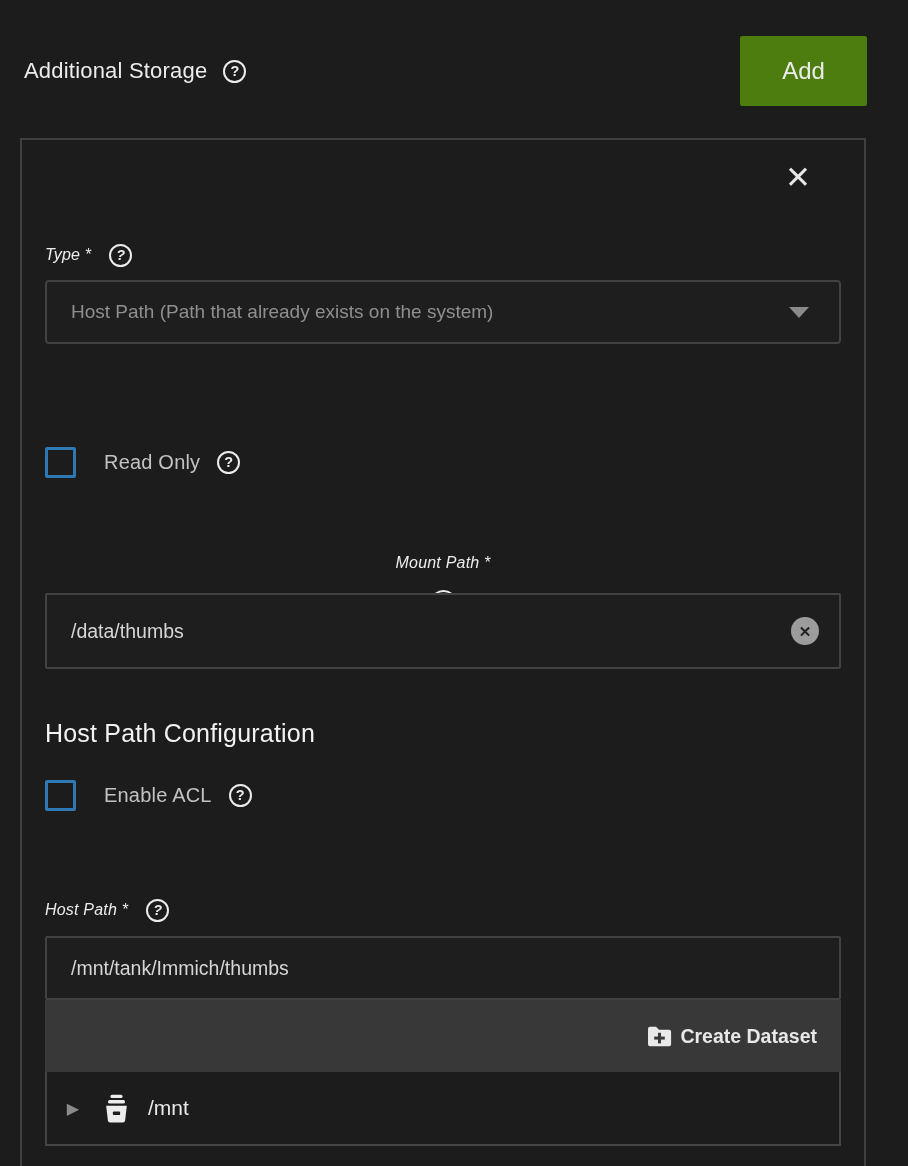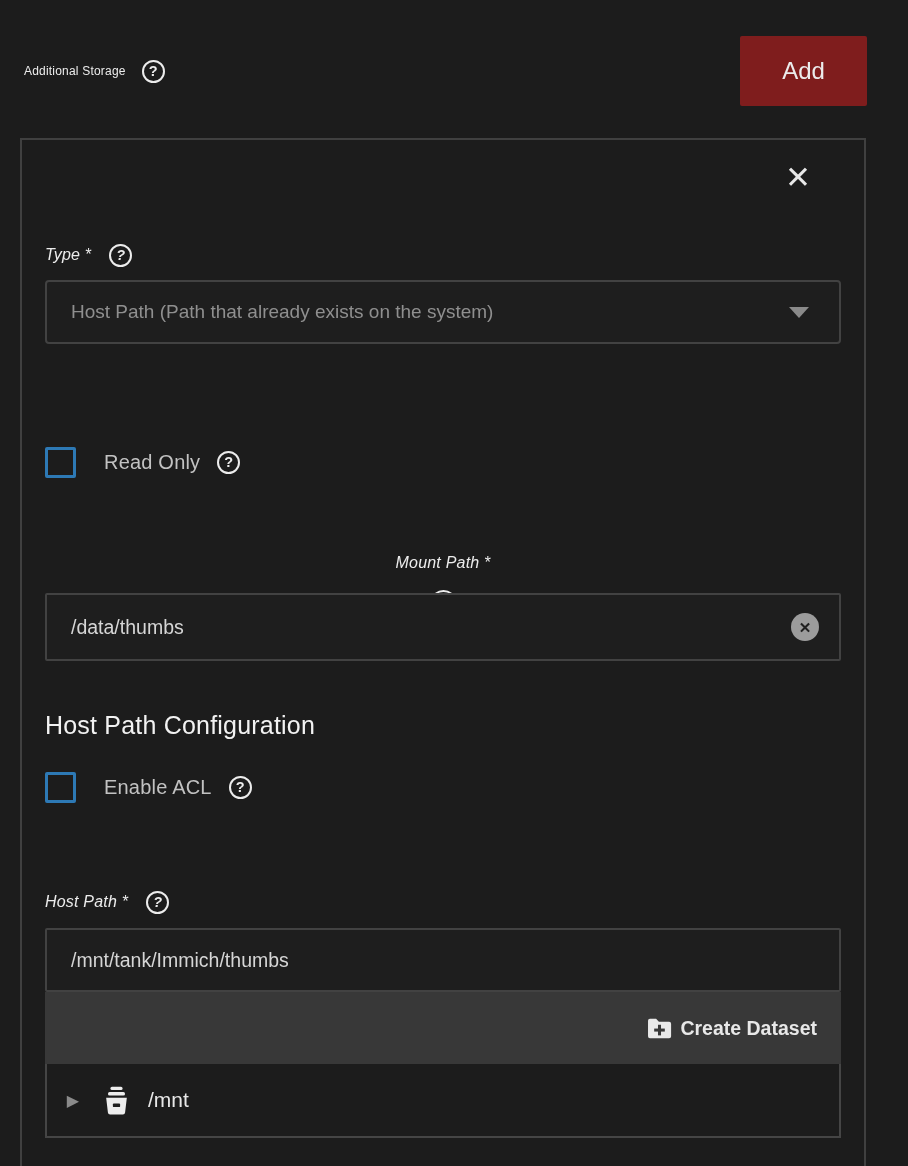--- a/index.html
+++ b/index.html
@@ -17,21 +17,21 @@
     justify-content: space-between;
     align-items: center;
     padding: 36px 41px 0 24px;
   }
   .header-left {
     display: flex;
     align-items: center;
     gap: 16px;
   }
   .header-title {
-    font-size: 12px;
+    font-size: 22px;
     color: #ececec;
     letter-spacing: 0.2px;
   }
   .help-icon {
     width: 23px;
     height: 23px;
     min-width: 23px;
     border: 2.2px solid #ececec;
     border-radius: 50%;
     display: inline-flex;
@@ -39,21 +39,21 @@
     justify-content: center;
     font-size: 14.5px;
     font-weight: bold;
     color: #ececec;
     cursor: pointer;
     line-height: 1;
   }
   .add-btn {
     width: 127px;
     height: 70px;
-    background: #7f1d1d;
+    background: #4d7c0f;
     border: none;
     border-radius: 2px;
     color: #ececec;
     font-size: 24px;
     font-family: inherit;
     cursor: pointer;
   }
 
   
   .panel {
@@ -144,21 +144,21 @@
     color: #c2c2c2;
     margin-left: 28px;
     margin-right: 17px;
     letter-spacing: 0.2px;
   }
 
   
   .input-wrap {
     margin-top: 13px;
     position: relative;
-    height: 68px;
+    height: 76px;
   }
   .text-input {
     width: 100%;
     height: 100%;
     background: #1e1e1e;
     border: 2px solid #424242;
     border-radius: 2px;
     color: #d6d6d6;
     font-size: 19.5px;
     font-family: inherit;

